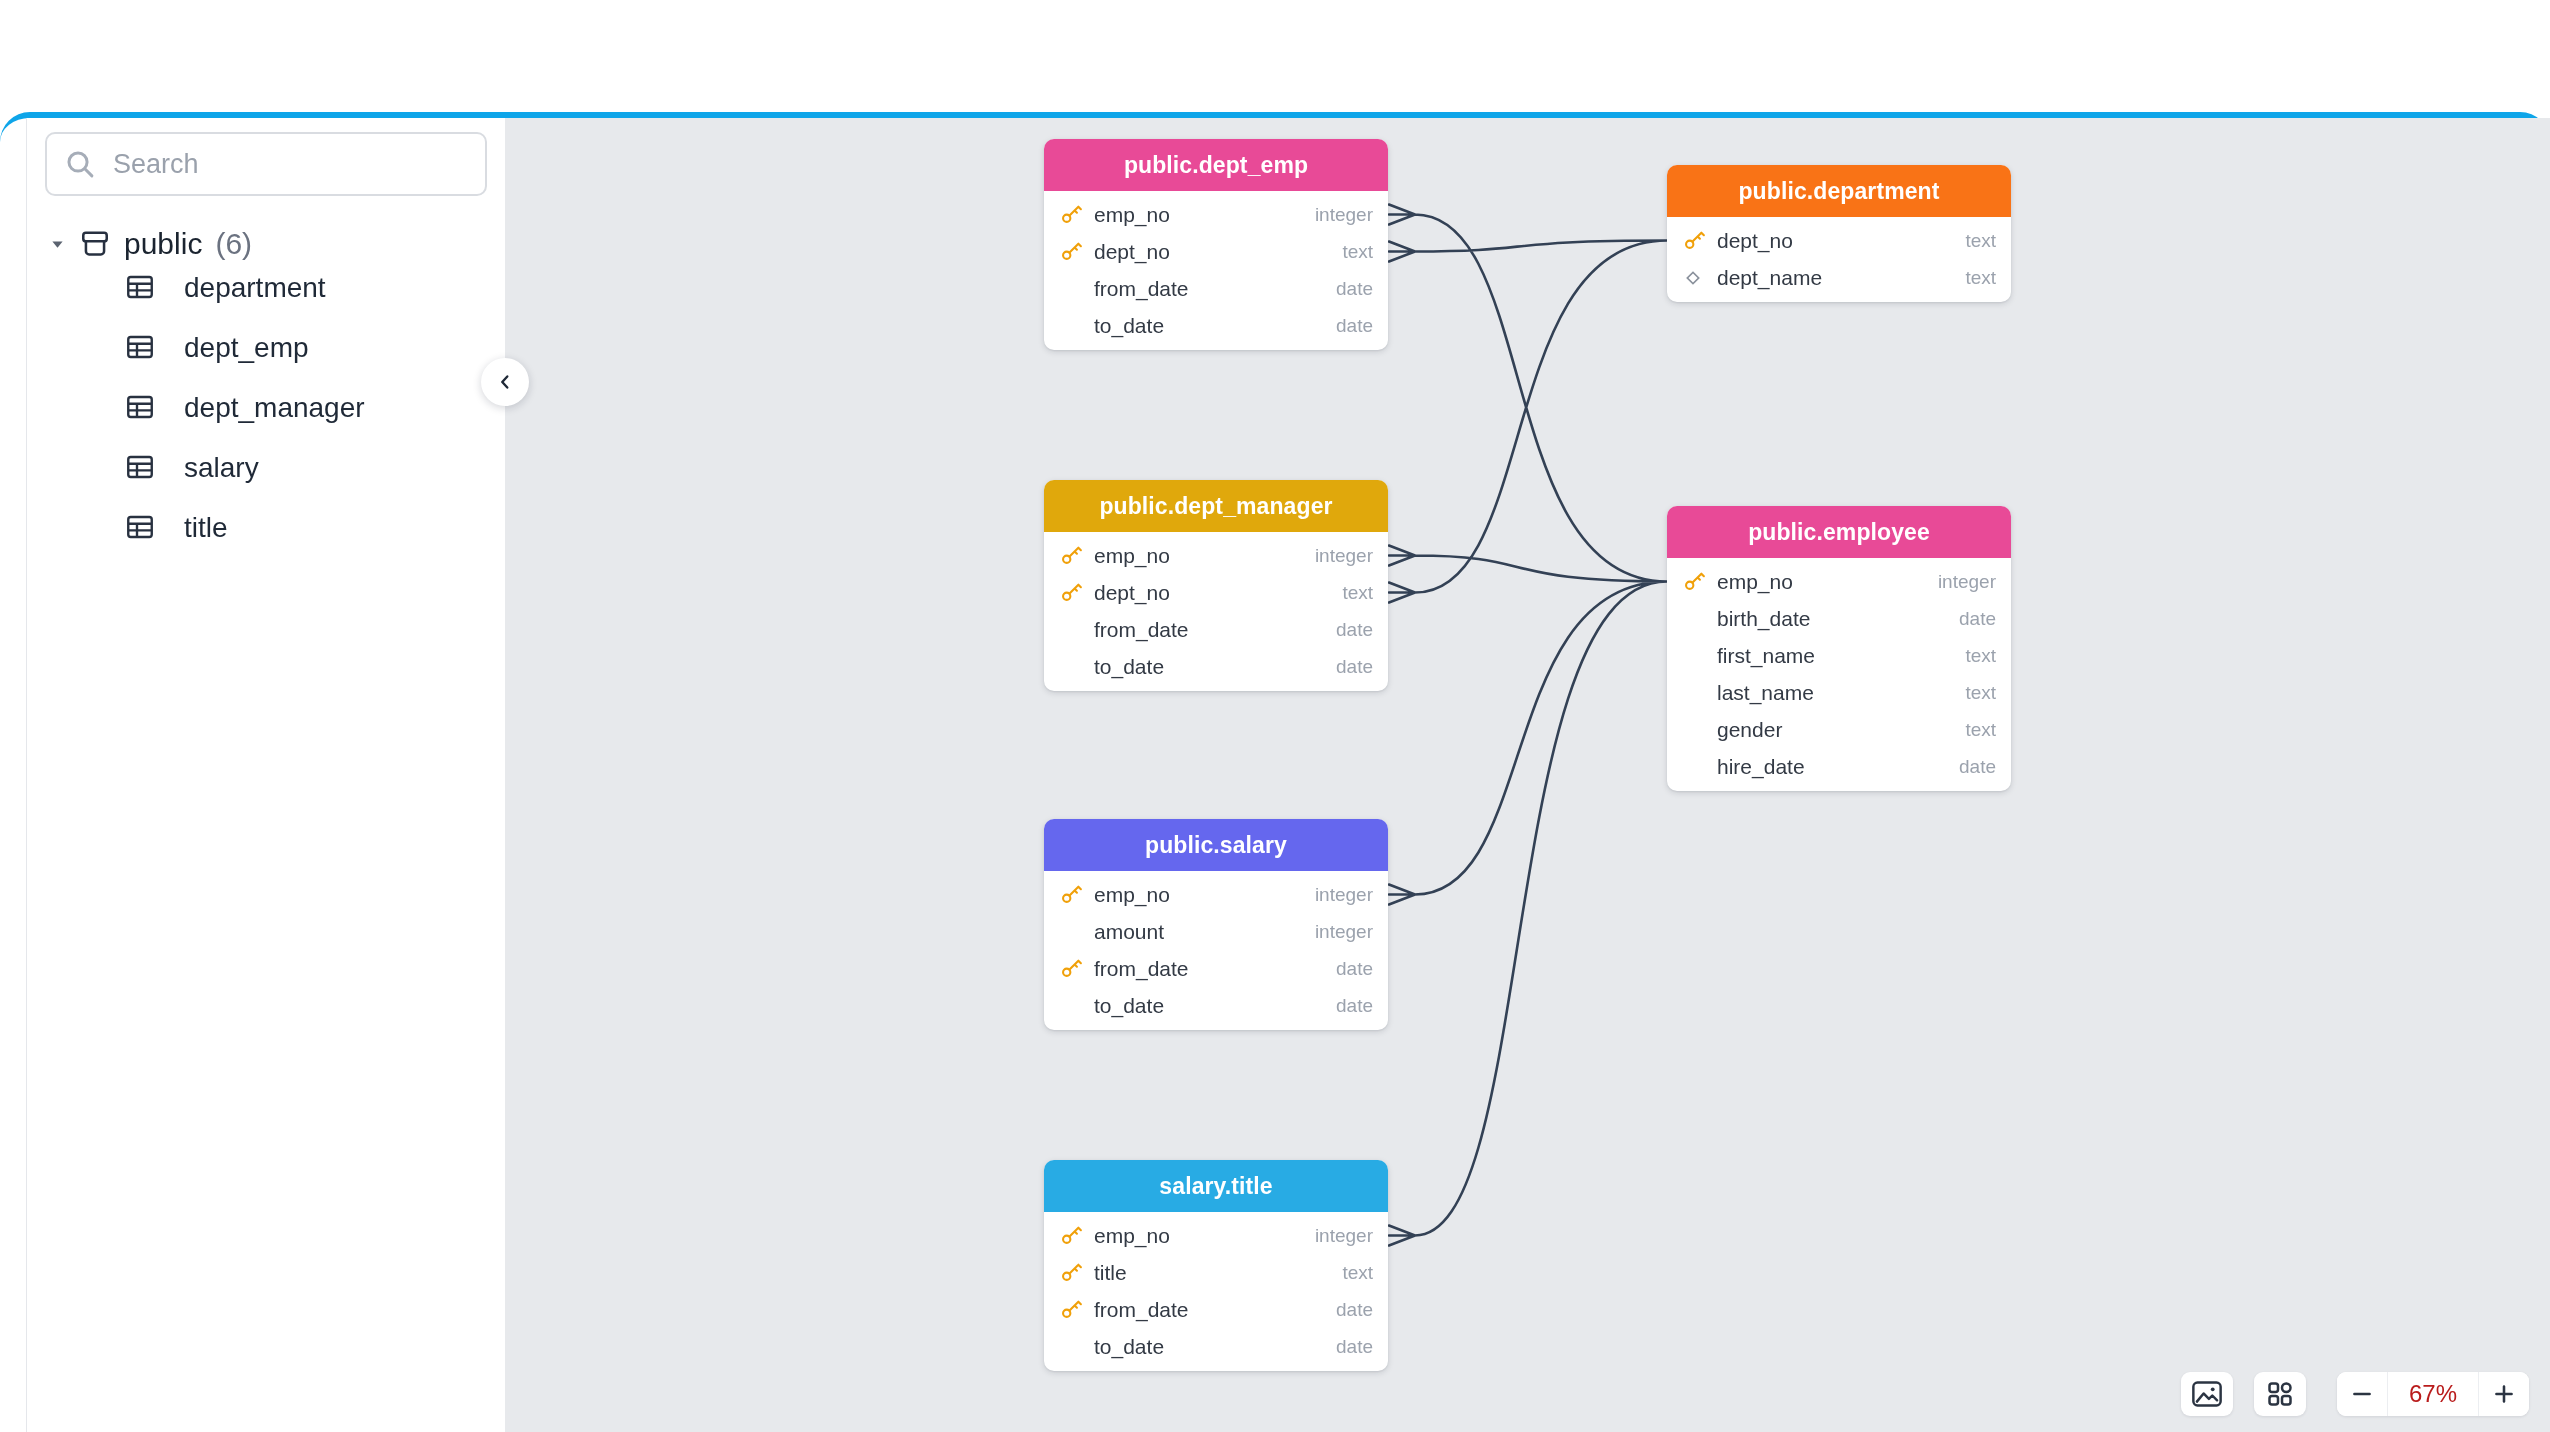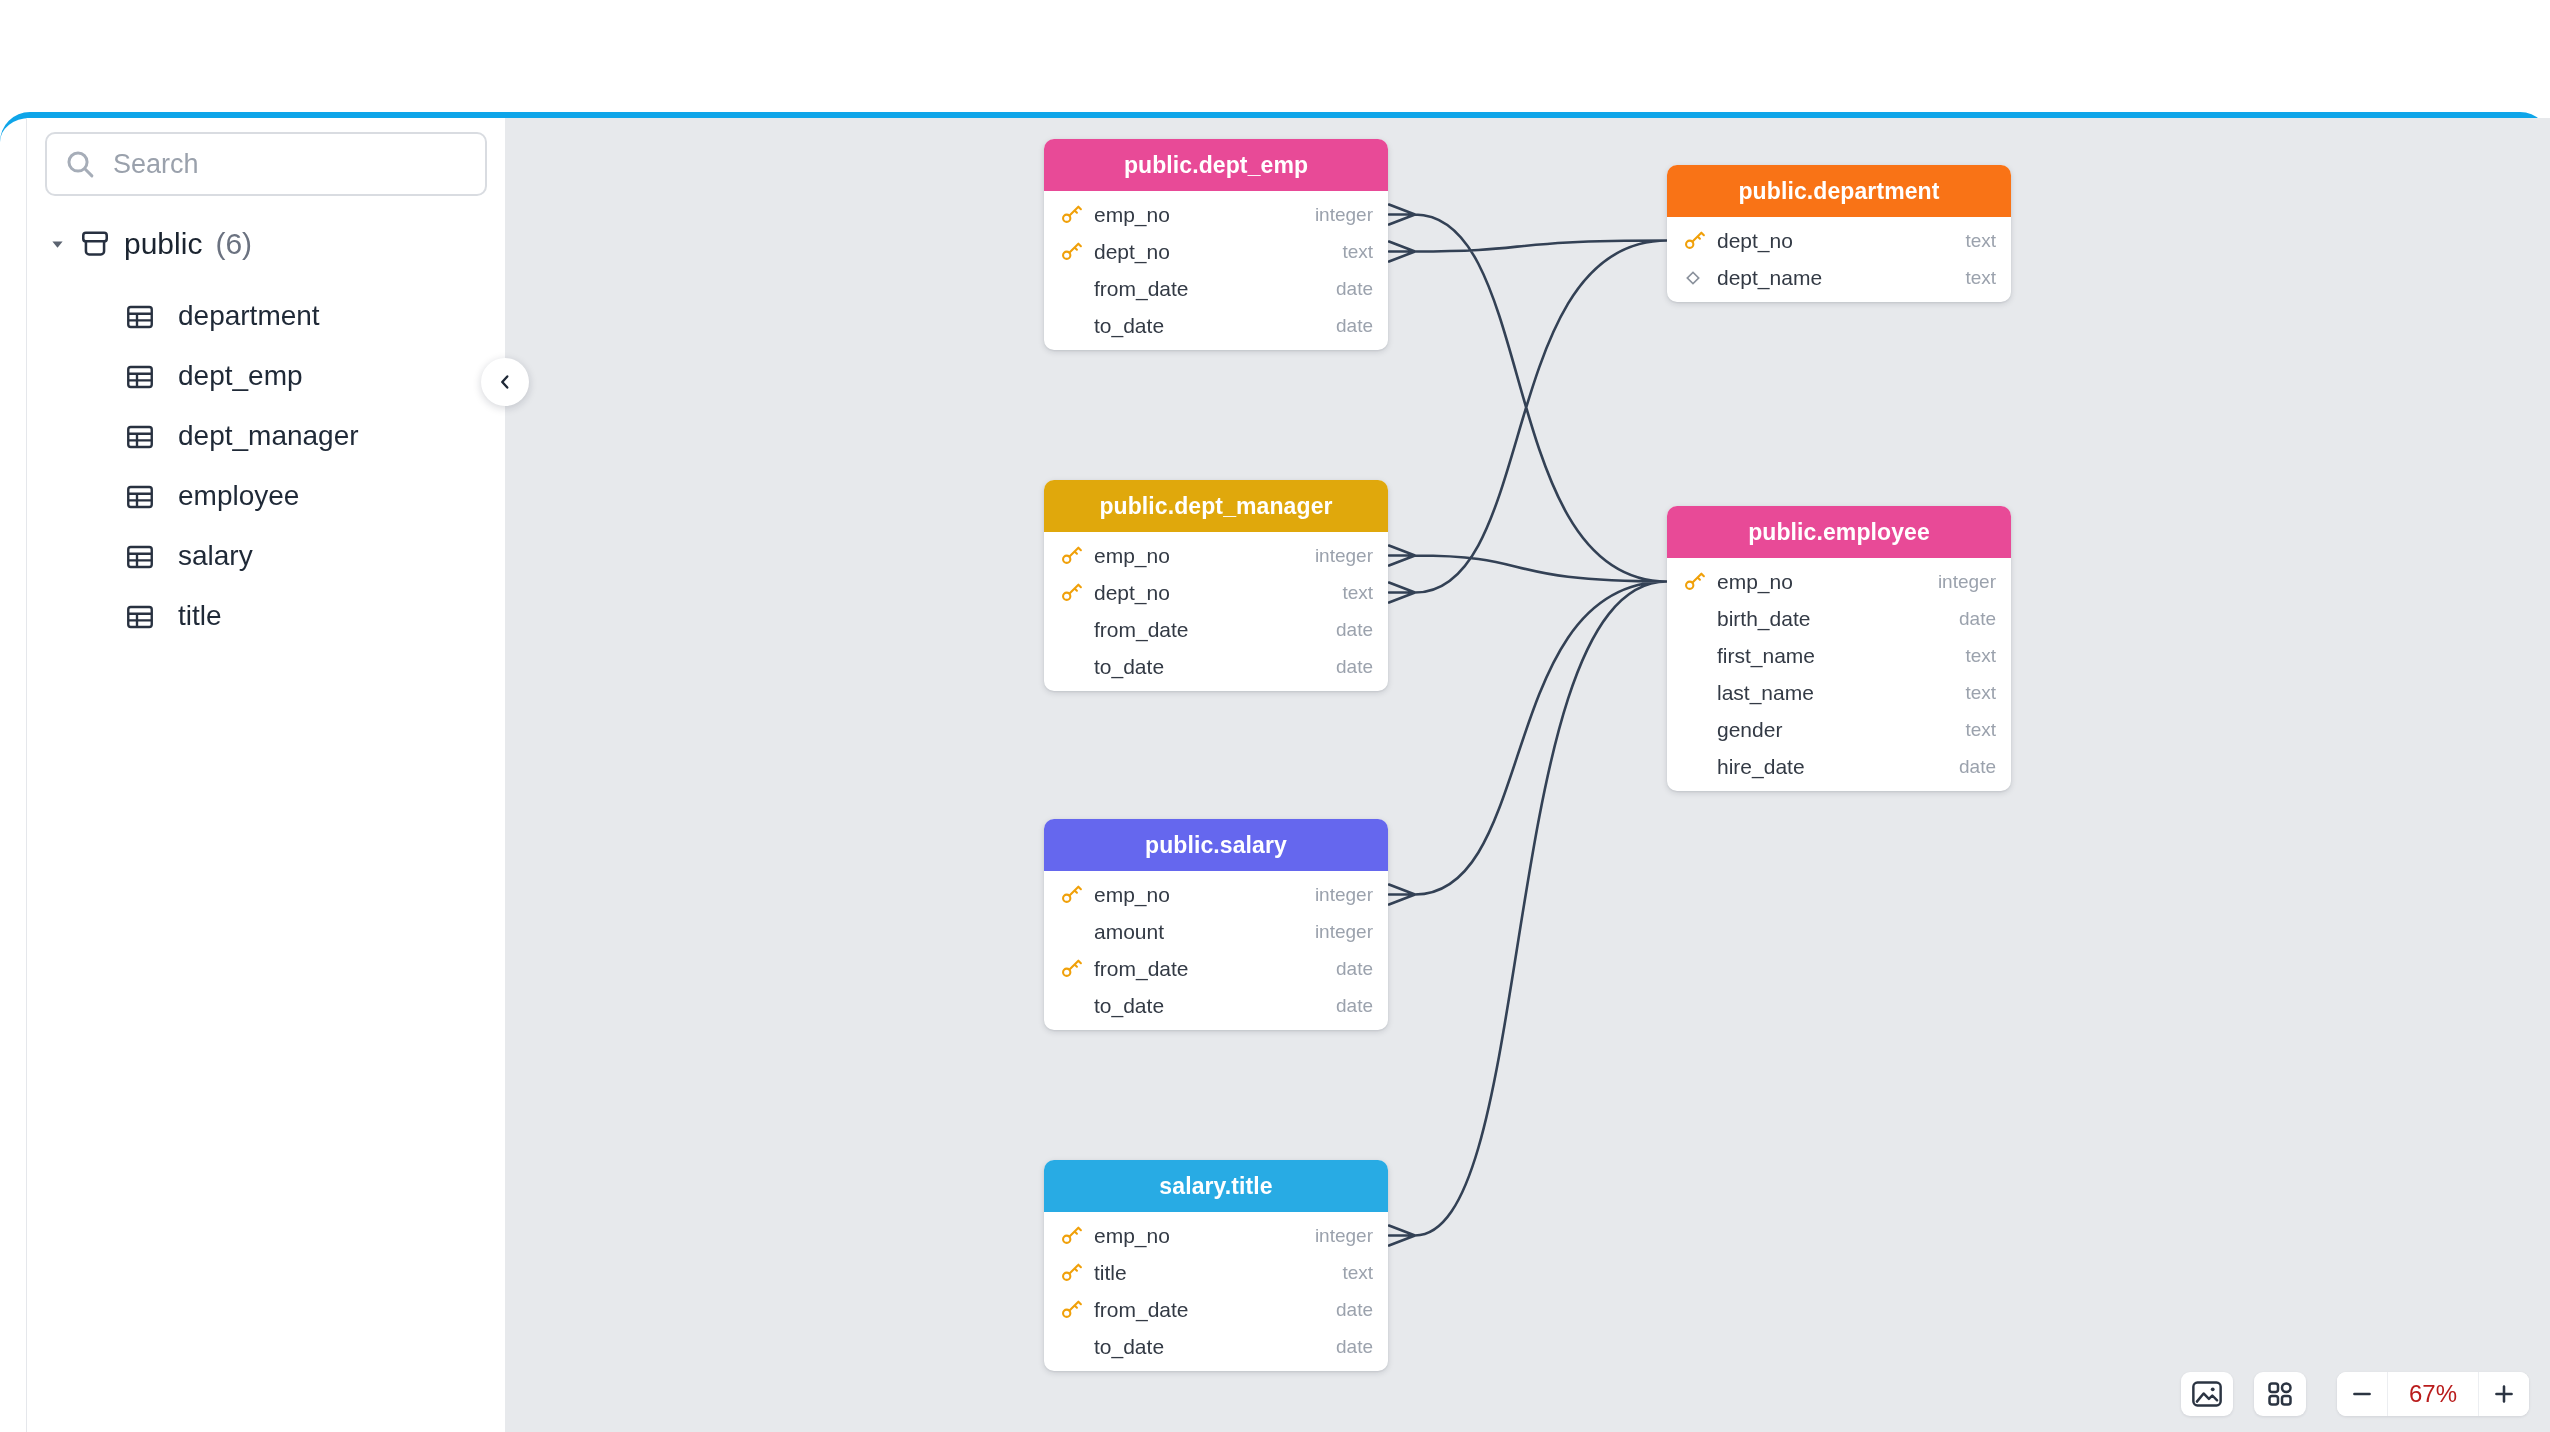--- a/index.html
+++ b/index.html
@@ -22,21 +22,21 @@
   .sidebar{position:absolute;left:26px;top:0;width:479px;bottom:0;background:#ffffff;border-left:1px solid #e5e7eb;padding-top:14px;box-sizing:border-box;}
   .search-box{margin:0 18px;height:64px;border:2px solid #d9dce1;border-radius:10px;display:flex;align-items:center;padding:0 16px;background:#fff;box-sizing:border-box;}
   .search-box .sicon{display:flex;margin-right:14px;flex:0 0 auto;}
   .search-input{border:none;outline:none;flex:1;font-size:27px;color:#111827;font-family:"Liberation Sans",sans-serif;background:transparent;min-width:0;}
   .search-input::placeholder{color:#9aa1ac;}
 
   .tree{margin-top:20px;}
   .tree-schema{height:56px;display:flex;align-items:center;padding-left:22px;gap:13px;cursor:pointer;}
   .tree-schema .label{font-size:30px;color:#1b2430;}
   .tree-schema .count{font-size:30px;color:#6b7280;}
-  .tree-children .tree-item{height:60px;display:flex;align-items:flex-end;padding-left:98px;gap:23px;cursor:pointer;}
+  .tree-children .tree-item{height:60px;display:flex;align-items:flex-start;padding-left:98px;gap:29px;cursor:pointer;}
   .tree-item .label{font-size:28px;color:#1f2937;}
 
   .collapse-btn{position:absolute;left:481px;top:240px;width:48px;height:48px;border-radius:50%;background:#ffffff;border:none;box-shadow:0 2px 8px rgba(15,23,42,.18);display:flex;align-items:center;justify-content:center;cursor:pointer;z-index:6;padding:0;}
 
   
   .canvas{position:absolute;left:505px;top:0;right:0;bottom:0;background:#e7e9ec;overflow:hidden;}
   .edges-svg{position:absolute;left:0;top:0;z-index:0;}
 
   .node{position:absolute;width:344px;background:#ffffff;border-radius:10px;z-index:1;
         box-shadow:0 2px 6px rgba(15,23,42,.13),0 1px 2px rgba(15,23,42,.08);}
@@ -110,29 +110,20 @@
               <span class="label">dept_emp</span>
             </div>
             <div class="tree-item">
               <span style="display:flex">
                 <svg width="30" height="30" viewBox="0 0 24 24" fill="none" stroke="#283140" stroke-width="1.9" stroke-linejoin="round">
                   <rect x="2.6" y="4" width="18.8" height="16" rx="2"></rect>
                   <path d="M2.6 9.4 H21.4 M2.6 14.7 H21.4 M9.6 9.4 V20"></path>
                 </svg>
               </span>
               <span class="label">dept_manager</span>
-            </div>
-            <div class="tree-item">
-              <span style="display:flex">
-                <svg width="30" height="30" viewBox="0 0 24 24" fill="none" stroke="#283140" stroke-width="1.9" stroke-linejoin="round">
-                  <rect x="2.6" y="4" width="18.8" height="16" rx="2"></rect>
-                  <path d="M2.6 9.4 H21.4 M2.6 14.7 H21.4 M9.6 9.4 V20"></path>
-                </svg>
-              </span>
-              <span class="label">employee</span>
             </div>
             <div class="tree-item">
               <span style="display:flex">
                 <svg width="30" height="30" viewBox="0 0 24 24" fill="none" stroke="#283140" stroke-width="1.9" stroke-linejoin="round">
                   <rect x="2.6" y="4" width="18.8" height="16" rx="2"></rect>
                   <path d="M2.6 9.4 H21.4 M2.6 14.7 H21.4 M9.6 9.4 V20"></path>
                 </svg>
               </span>
               <span class="label">salary</span>
             </div>

